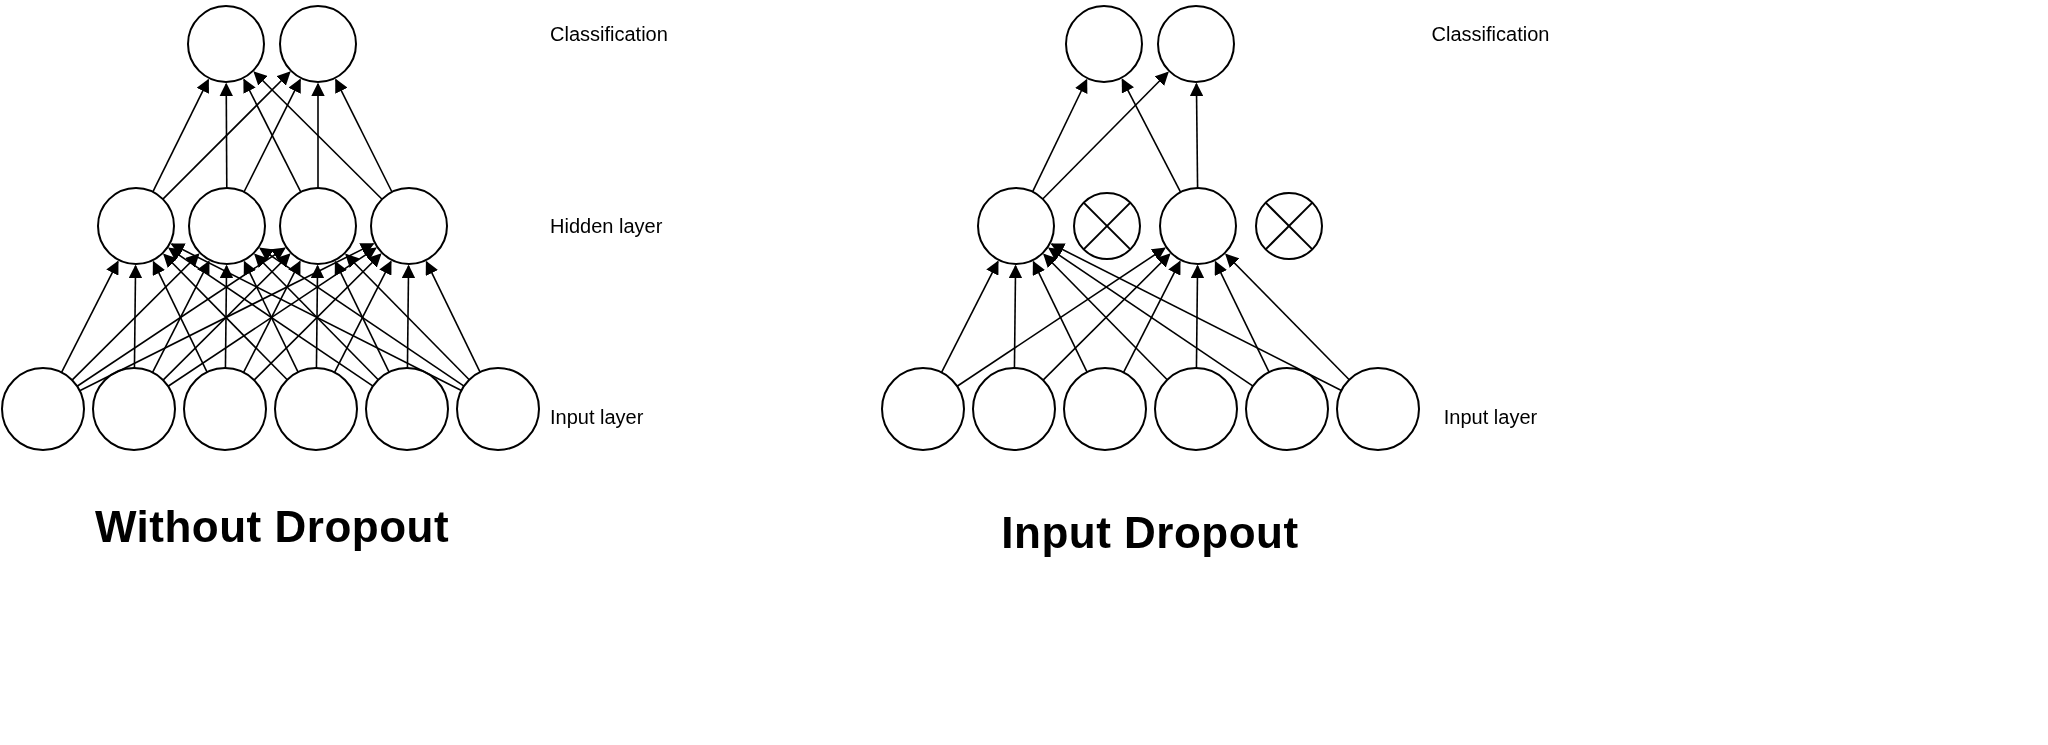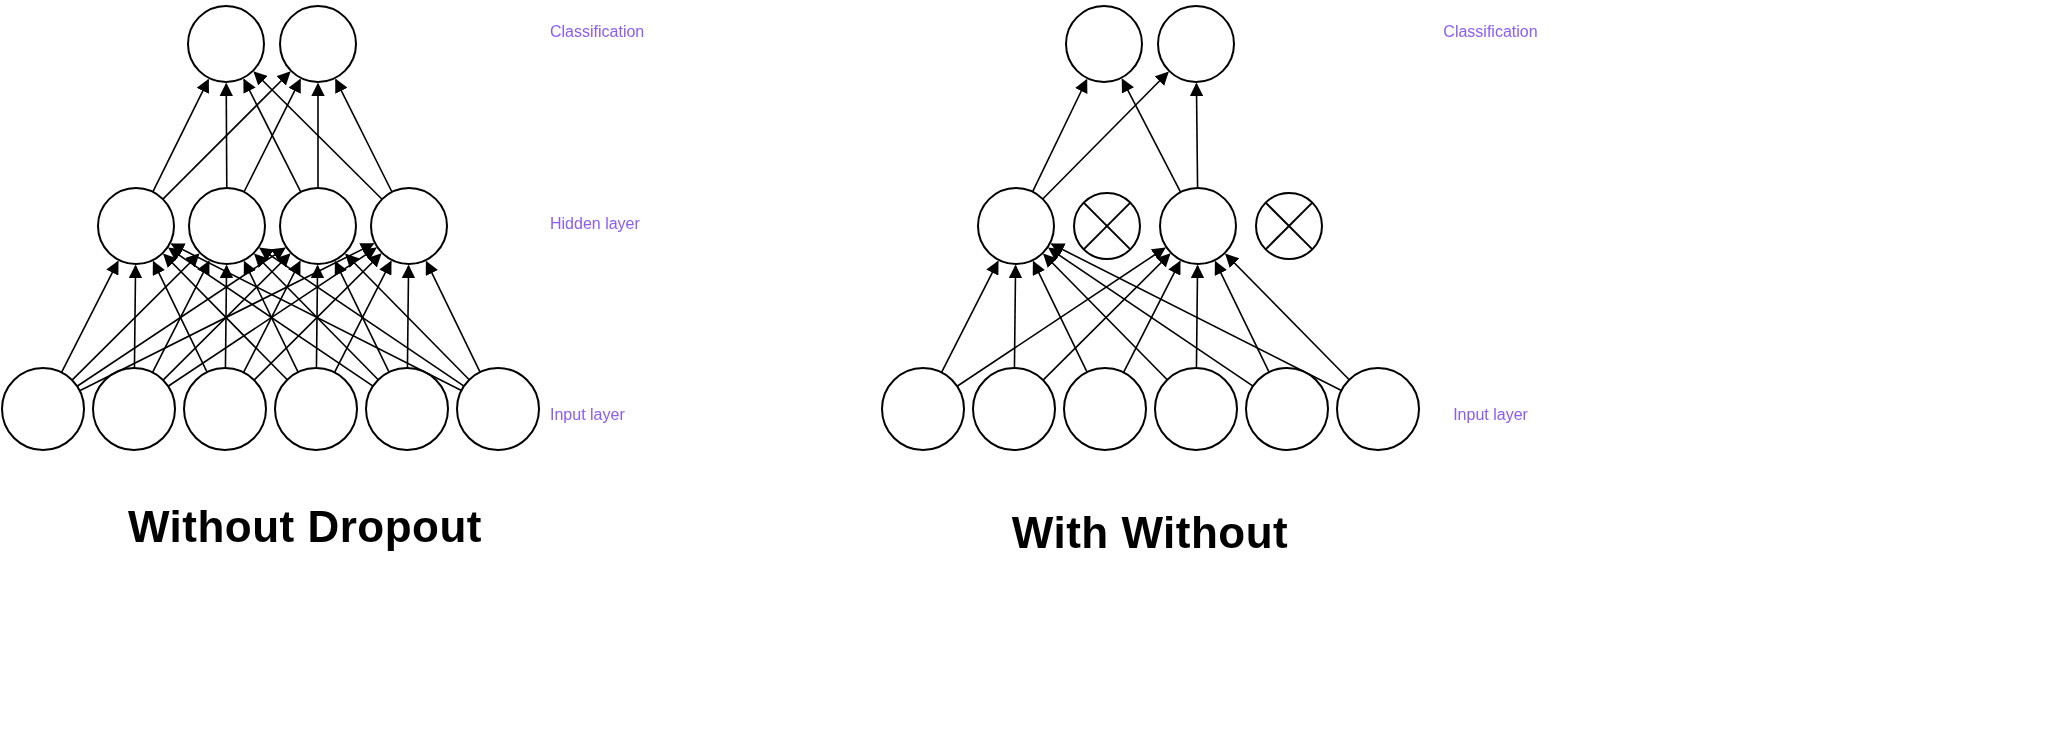--- a/index.html
+++ b/index.html
@@ -12,43 +12,43 @@
     color: #000000;
     overflow: hidden;
   }
   #net-svg {
     position: absolute;
     left: 0; top: 0;
     width: 2048px; height: 745px;
   }
   .layer-label {
     position: absolute;
-    font-size: 16px;
+    font-size: 20px;
     line-height: 1.35;
-    color: #8b5cf6;
+    color: #000000;
     white-space: pre-line;
   }
   .lab-left   { left: 550px; width: 240px; text-align: left; }
   .lab-right  { left: 1388px; width: 205px; text-align: center; }
   .l-out-0    { top: 21px; }
   .l-hid-0    { top: 213px; }
   .l-in-0     { top: 404px; }
   .l-out-1    { top: 21px; }
   .l-hid-1    { top: 196px; }
   .l-in-1     { top: 404px; }
   .net-title {
     position: absolute;
     font-size: 44px;
     font-weight: bold;
     letter-spacing: 0.5px;
     text-align: center;
     width: 420px;
     color: #000;
   }
-  .t-0 { left: 62px;  top: 502px; text-align: right; }
+  .t-0 { left: 62px;  top: 502px; }
   .t-1 { left: 940px; top: 508px; }
 </style>
 </head>
 <body>
 
 <div class="canvas">
 
   <svg id="net-svg" xmlns="http://www.w3.org/2000/svg" viewBox="0 0 2048 745">
       <defs>
         <marker id="arrow" viewBox="0 0 10 10" refX="9" refY="5" markerWidth="8.5" markerHeight="8.5" orient="auto">
@@ -134,15 +134,15 @@
     </svg>
 
   <div class="layer-label lab-left l-out-0">Classification</div>
   <div class="layer-label lab-left l-hid-0">Hidden layer</div>
   <div class="layer-label lab-left l-in-0">Input layer</div>
 
   <div class="layer-label lab-right l-out-1">Classification</div>
   <div class="layer-label lab-right l-in-1">Input layer</div>
 
   <div class="net-title t-0">Without Dropout</div>
-  <div class="net-title t-1">With Without</div>
+  <div class="net-title t-1">Input Dropout</div>
 
 </div>
 
 </body></html>

